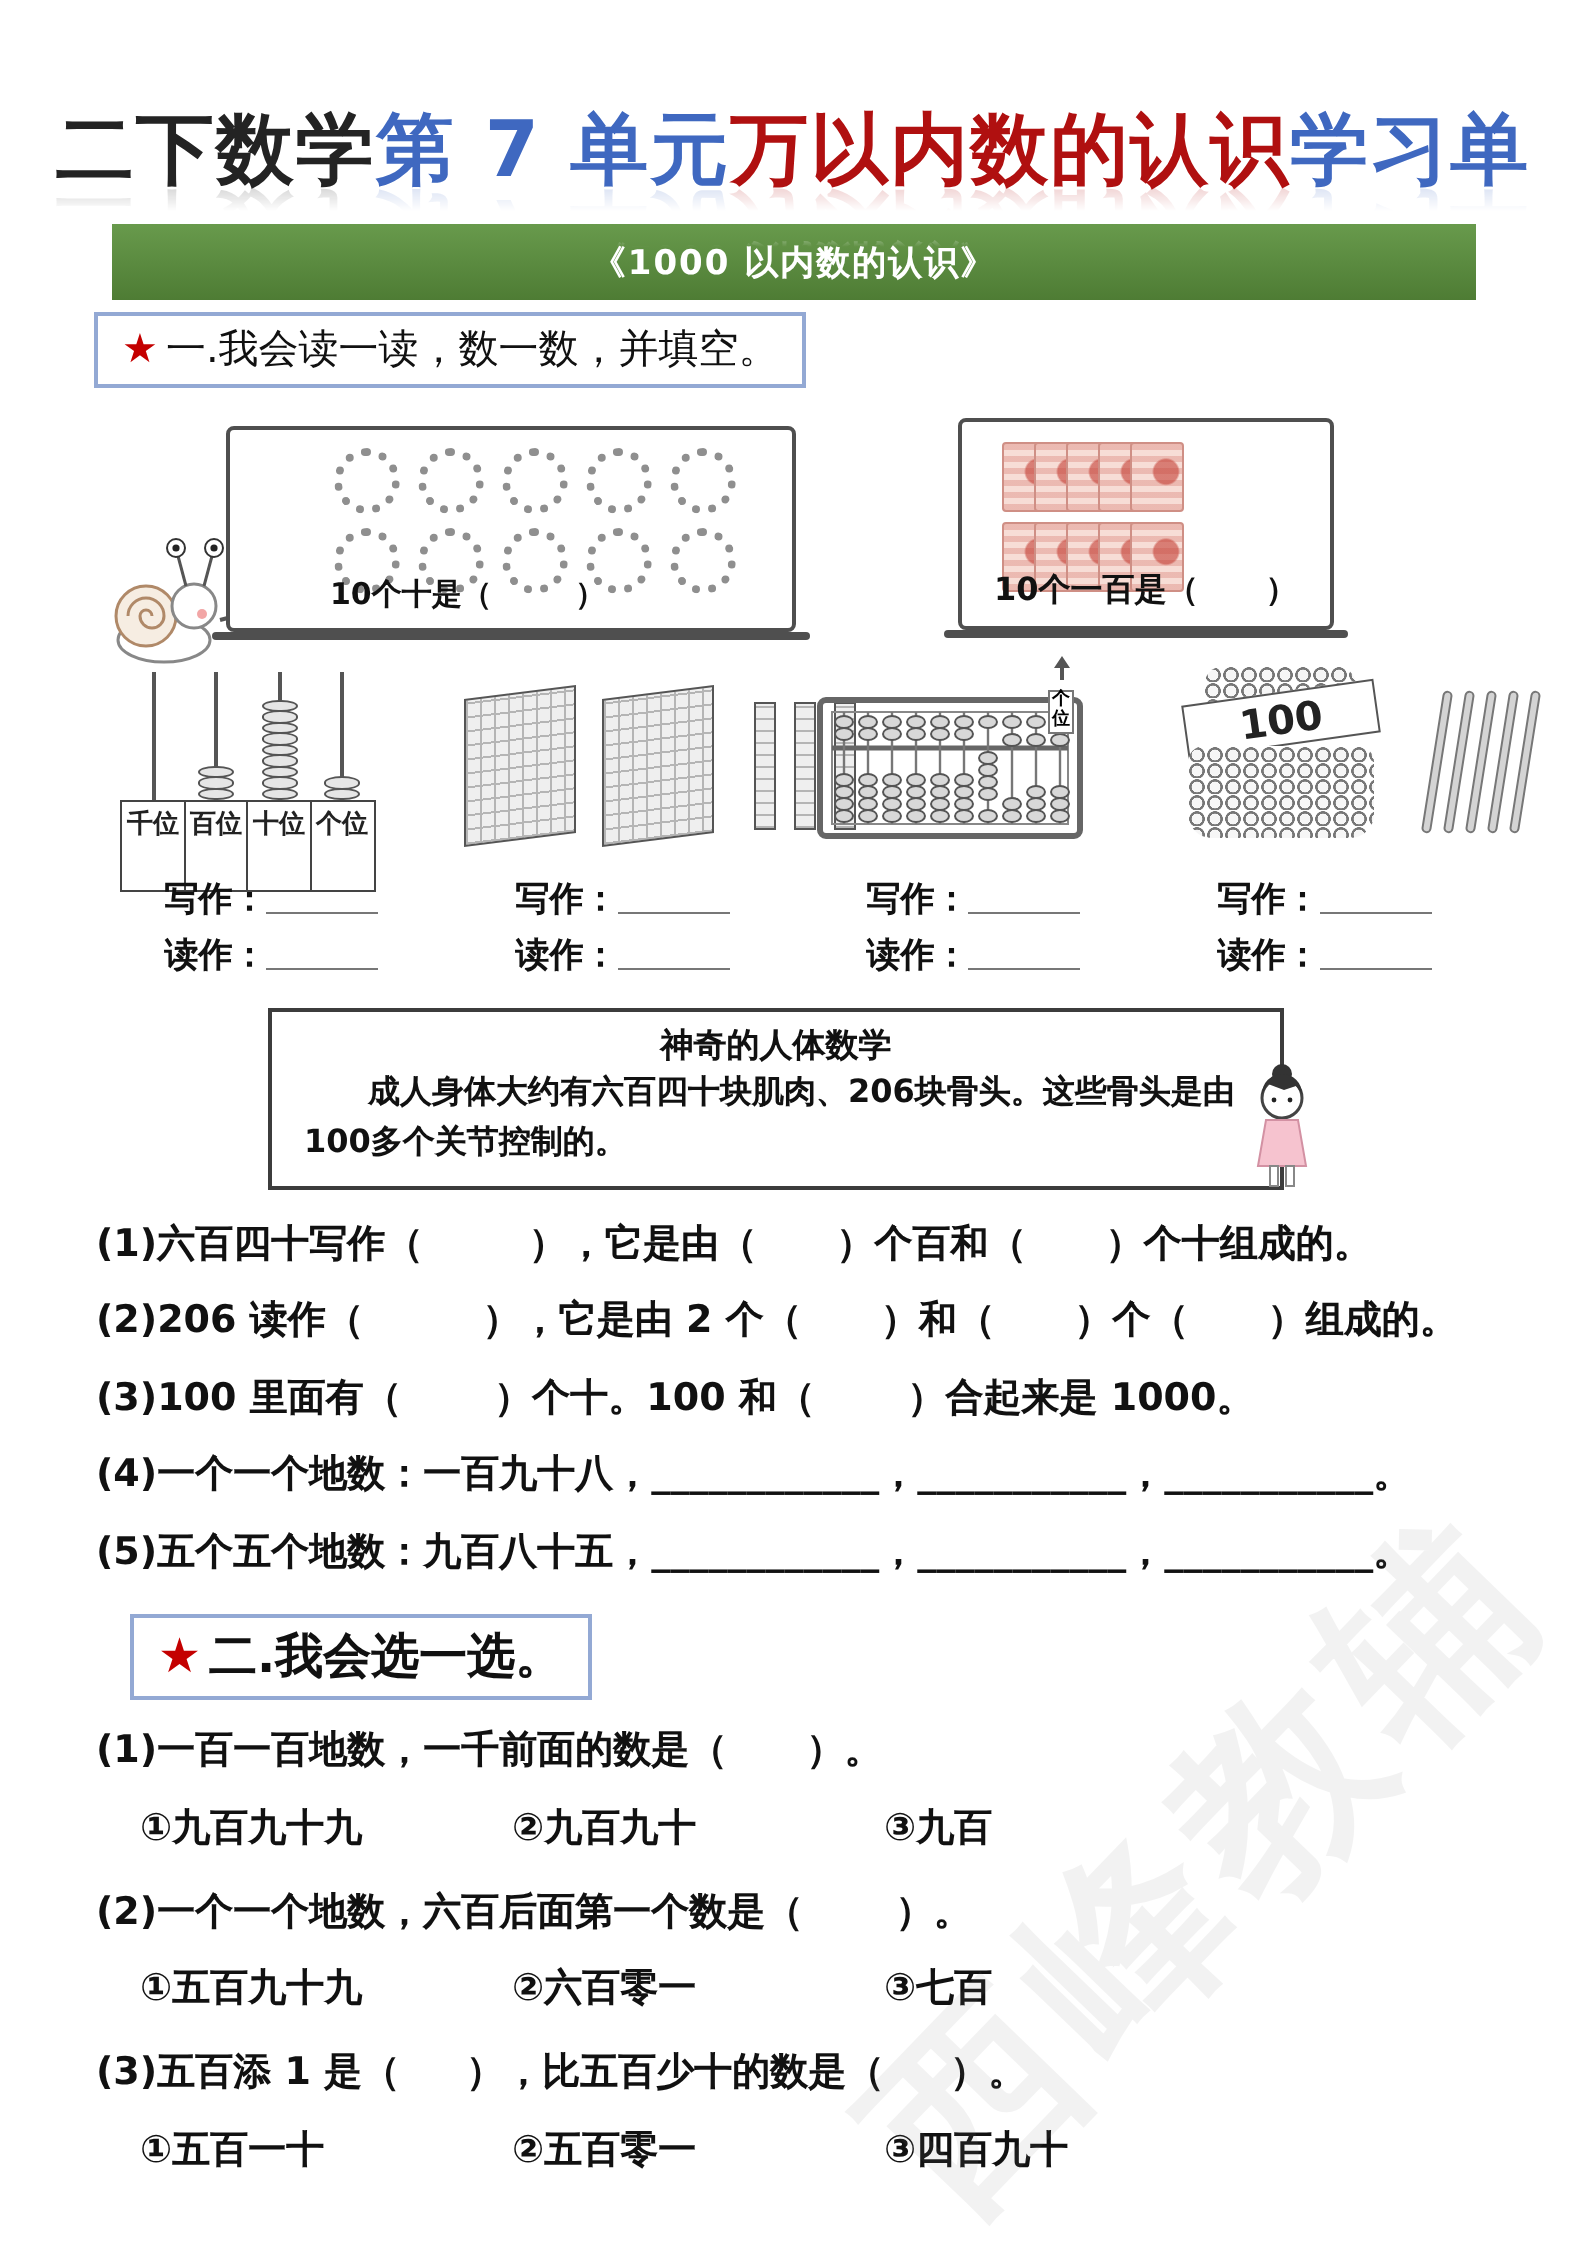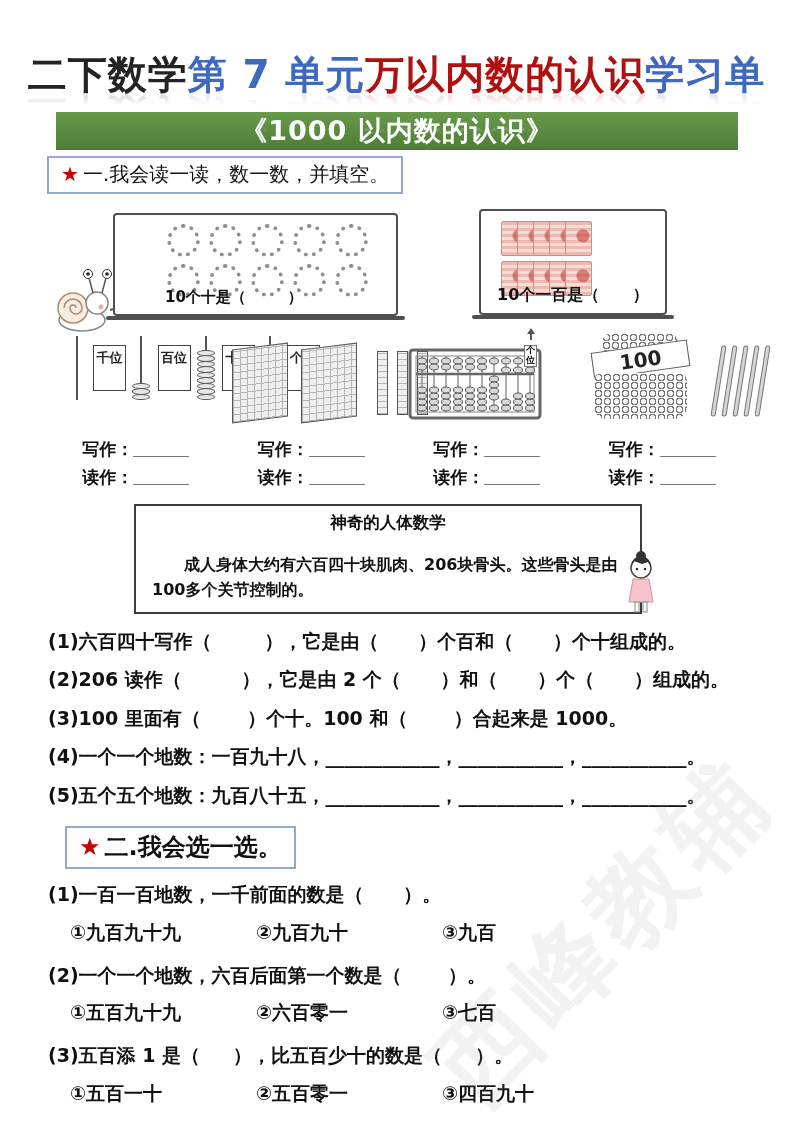--- a/index.html
+++ b/index.html
@@ -8,21 +8,21 @@
 
   
   .page-title { position:absolute; top:48px; left:0; width:100%; text-align:center;
     font-size:39px; font-weight:700; letter-spacing:1px; white-space:nowrap;
     -webkit-box-reflect: below -16px linear-gradient(transparent 64%, rgba(0,0,0,.30)); }
   .c-black { color:#232323; } .c-blue { color:#3f68c0; } .c-red { color:#b01010; }
 
   
   .banner { position:absolute; top:112px; left:56px; width:682px; height:38px;
     background:linear-gradient(#689a4c,#4e7c34); display:flex; align-items:center; justify-content:center; }
-  .banner-text { color:#fff; font-size:27px; font-weight:700; letter-spacing:1px;
+  .banner-text { color:#fff; font-size:17px; font-weight:700; letter-spacing:1px;
     -webkit-box-reflect: below -26px linear-gradient(transparent 72%, rgba(255,255,255,.45)); }
 
   
   .sec-header { position:absolute; border:2px solid #93a9d4; background:#fff; padding:3px 12px 4px;
     font-size:20px; font-weight:400; color:#111; white-space:nowrap; }
   .sec-header .star { color:#c40000; margin-right:4px; font-size:20px; }
   .s1 { top:156px; left:47px; }
 
   
   .board { position:absolute; border:2.5px solid #4f4f4f; border-radius:4px; background:#fff; }
@@ -37,21 +37,21 @@
   .note-row + .note-row { margin-top:5px; }
   .note { width:27px; height:35px; margin-left:-11px; border:1px solid #cf8f85; border-radius:2px;
     background-image: radial-gradient(circle at 68% 42%, rgba(196,62,52,.60) 0 6px, transparent 7px),
       repeating-linear-gradient(0deg, rgba(214,120,110,.35) 0 3px, transparent 3px 6px);
     background-color:#f7ddd6; }
   .note:first-child { margin-left:0; }
   .snail { position:absolute; left:50px; top:258px; }
 
   
   .counter { position:absolute; left:60px; top:336px; display:flex; align-items:flex-end; }
-  .counter-col { display:flex; flex-direction:row; align-items:center; margin-right:-1.5px; }
+  .counter-col { display:flex; flex-direction:column; align-items:center; margin-right:-1.5px; }
   .rod-area { position:relative; width:33px; height:64px; display:flex; flex-direction:column; justify-content:flex-end; align-items:center; }
   .rod-area::before { content:""; position:absolute; top:0; bottom:0; left:50%; width:2px; margin-left:-1px; background:#555; }
   .bead { position:relative; width:18px; height:6.5px; background:#e6e6e6; border:1px solid #555; border-radius:50%; margin-top:-1px; }
   .pv-box { width:33px; height:46px; border:1.5px solid #444; background:#fff; font-size:13px; line-height:1.45;
     text-align:center; padding-top:3px; word-break:break-all; font-weight:600; color:#222; }
 
   .blocks { position:absolute; left:232px; top:346px; display:flex; align-items:center; }
   .flat { width:56px; height:74px; border:1.5px solid #555; transform:skewY(-7deg);
     background-image:repeating-linear-gradient(90deg,#b5b5b5 0 1px,transparent 1px 7px),
       repeating-linear-gradient(0deg,#b5b5b5 0 1px,transparent 1px 7px);
@@ -76,21 +76,21 @@
   .stick { width:5px; height:72px; background:#d4d4d4; border:1px solid #777; border-radius:3px; transform:rotate(9deg); margin-left:6px; }
 
   
   .content { position:absolute; left:48px; top:438px; width:702px; }
   .wr-row { display:flex; }
   .wr-col { width:25%; font-size:17px; font-weight:700; color:#111;text-align:center; }
   .wr-line { margin-bottom:5px; white-space:nowrap; }
   .blank { display:inline-block; width:56px; height:17px; border-bottom:1.5px solid #777; vertical-align:-2px; }
 
   .fact-box { position:relative; margin:10px 0 0 86px; width:508px; border:2px solid #3c3c3c; background:#fff; padding:6px 16px 9px; }
-  .fact-title { text-align:center; font-size:16.5px; font-weight:700; color:#111; margin-bottom:19px; }
+  .fact-title { text-align:center; font-size:16.5px; font-weight:700; color:#111; margin-bottom:0; }
   .fact-body { font-size:16px; font-weight:600; color:#111; line-height:1.55; text-indent:2em; }
   .girl { position:absolute; right:-18px; bottom:-3px; }
 
   .q-list { margin-top:14px; }
   .q-line { font-size:19px; font-weight:600; color:#111; white-space:pre-wrap; margin-bottom:11px; line-height:1.45; }
   .s2-header { position:relative; display:inline-block; border:2px solid #93a9d4; padding:3px 12px 4px;
     font-size:24px; font-weight:700; color:#111; margin:6px 17px 12px; background:#fff; }
   .s2-header .star { color:#c40000; margin-right:4px; }
   .opt-row { display:flex; margin:2px 0 16px 22px; }
   .opt { font-size:19px; font-weight:600; color:#111; min-width:186px; }

